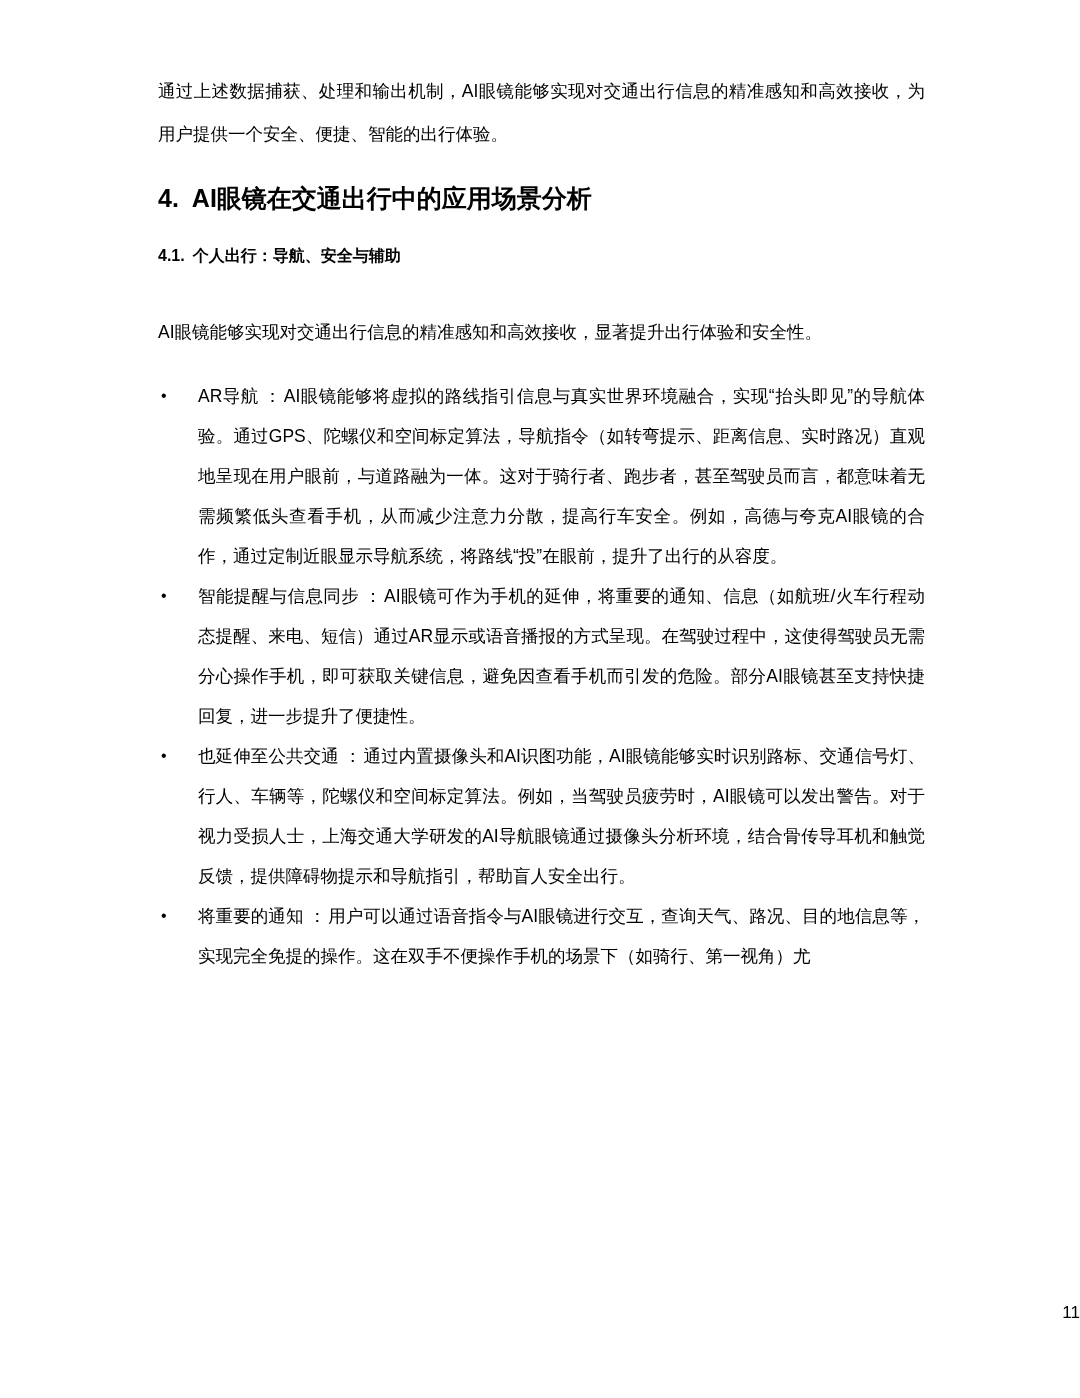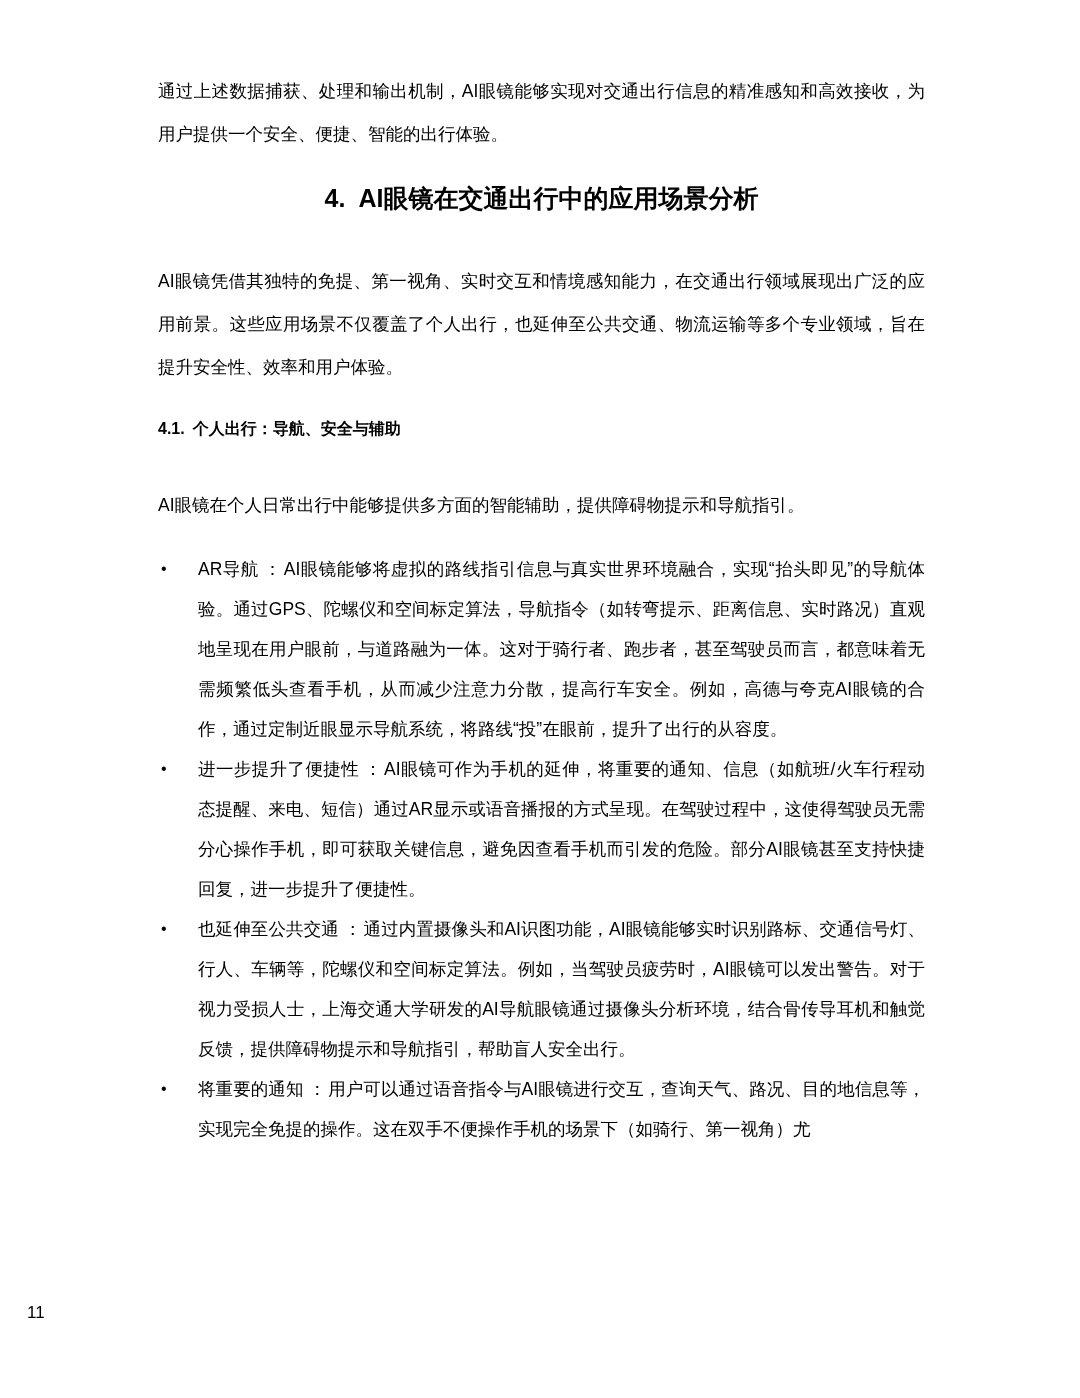--- a/index.html
+++ b/index.html
@@ -24,21 +24,20 @@
     font-size: 17.5px;
     line-height: 43px;
     text-align: justify;
     margin: 0;
   }
   .section-heading {
     font-size: 25px;
     line-height: 36px;
     font-weight: 700;
     margin: 24px 0 0 0;
-    text-align: center;
   }
   .section-heading .h-num {
     margin-right: 13px;
   }
   .subsection-heading {
     font-size: 16px;
     line-height: 30px;
     font-weight: 700;
     margin: 25px 0 0 0;
   }
@@ -73,52 +72,51 @@
     font-weight: 400;
   }
   .b-sep {
     margin: 0 2px 0 5px;
   }
   .footer {
     position: absolute;
     left: 0;
     right: 0;
     top: 1301px;
-    text-align: left;
+    text-align: right;
     font-size: 17px;
     line-height: 24px;
     padding-left: 27px;
   }
 </style>
 </head>
 <body>
 
 <div class="page">
   <div class="content">
 
     <p class="body-text">通过上述数据捕获、处理和输出机制，AI眼镜能够实现对交通出行信息的精准感知和高效接收，为用户提供一个安全、便捷、智能的出行体验。</p>
 
     <div class="section-heading">
       <span class="h-num">4.</span><span>AI眼镜在交通出行中的应用场景分析</span>
     </div>
 
-    <p class="body-text lead-paragraph">AI眼镜凭借其独特的免提、第一视角、实时交互和情境感知能力，在交通出行领域展现出广泛的应用前景。这些应用场景不仅覆盖了个人出行，也延伸至公共交通、物流运输等多个专业领域，旨在提升安全性、效率和用户体验。</p>
 
     <div class="subsection-heading">
       <span class="h-num">4.1.</span><span>个人出行：导航、安全与辅助</span>
     </div>
 
-    <p class="body-text sub-lead-paragraph">AI眼镜在个人日常出行中能够提供多方面的智能辅助，提供障碍物提示和导航指引。</p>
+    <p class="body-text sub-lead-paragraph">AI眼镜能够实现对交通出行信息的精准感知和高效接收，显著提升出行体验和安全性。</p>
 
     <ul class="bullet-list">
       <li>
         <span class="marker">•</span><span class="b-label">AR导航</span><span class="b-sep">：</span><span class="b-text">AI眼镜能够将虚拟的路线指引信息与真实世界环境融合，实现“抬头即见”的导航体验。通过GPS、陀螺仪和空间标定算法，导航指令（如转弯提示、距离信息、实时路况）直观地呈现在用户眼前，与道路融为一体。这对于骑行者、跑步者，甚至驾驶员而言，都意味着无需频繁低头查看手机，从而减少注意力分散，提高行车安全。例如，高德与夸克AI眼镜的合作，通过定制近眼显示导航系统，将路线“投”在眼前，提升了出行的从容度。</span>
       </li>
       <li>
-        <span class="marker">•</span><span class="b-label">进一步提升了便捷性</span><span class="b-sep">：</span><span class="b-text">AI眼镜可作为手机的延伸，将重要的通知、信息（如航班/火车行程动态提醒、来电、短信）通过AR显示或语音播报的方式呈现。在驾驶过程中，这使得驾驶员无需分心操作手机，即可获取关键信息，避免因查看手机而引发的危险。部分AI眼镜甚至支持快捷回复，进一步提升了便捷性。</span>
+        <span class="marker">•</span><span class="b-label">智能提醒与信息同步</span><span class="b-sep">：</span><span class="b-text">AI眼镜可作为手机的延伸，将重要的通知、信息（如航班/火车行程动态提醒、来电、短信）通过AR显示或语音播报的方式呈现。在驾驶过程中，这使得驾驶员无需分心操作手机，即可获取关键信息，避免因查看手机而引发的危险。部分AI眼镜甚至支持快捷回复，进一步提升了便捷性。</span>
       </li>
       <li>
         <span class="marker">•</span><span class="b-label">也延伸至公共交通</span><span class="b-sep">：</span><span class="b-text">通过内置摄像头和AI识图功能，AI眼镜能够实时识别路标、交通信号灯、行人、车辆等，陀螺仪和空间标定算法。例如，当驾驶员疲劳时，AI眼镜可以发出警告。对于视力受损人士，上海交通大学研发的AI导航眼镜通过摄像头分析环境，结合骨传导耳机和触觉反馈，提供障碍物提示和导航指引，帮助盲人安全出行。</span>
       </li>
       <li>
         <span class="marker">•</span><span class="b-label">将重要的通知</span><span class="b-sep">：</span><span class="b-text">用户可以通过语音指令与AI眼镜进行交互，查询天气、路况、目的地信息等，实现完全免提的操作。这在双手不便操作手机的场景下（如骑行、第一视角）尤</span>
       </li>
     </ul>
 
   </div>

